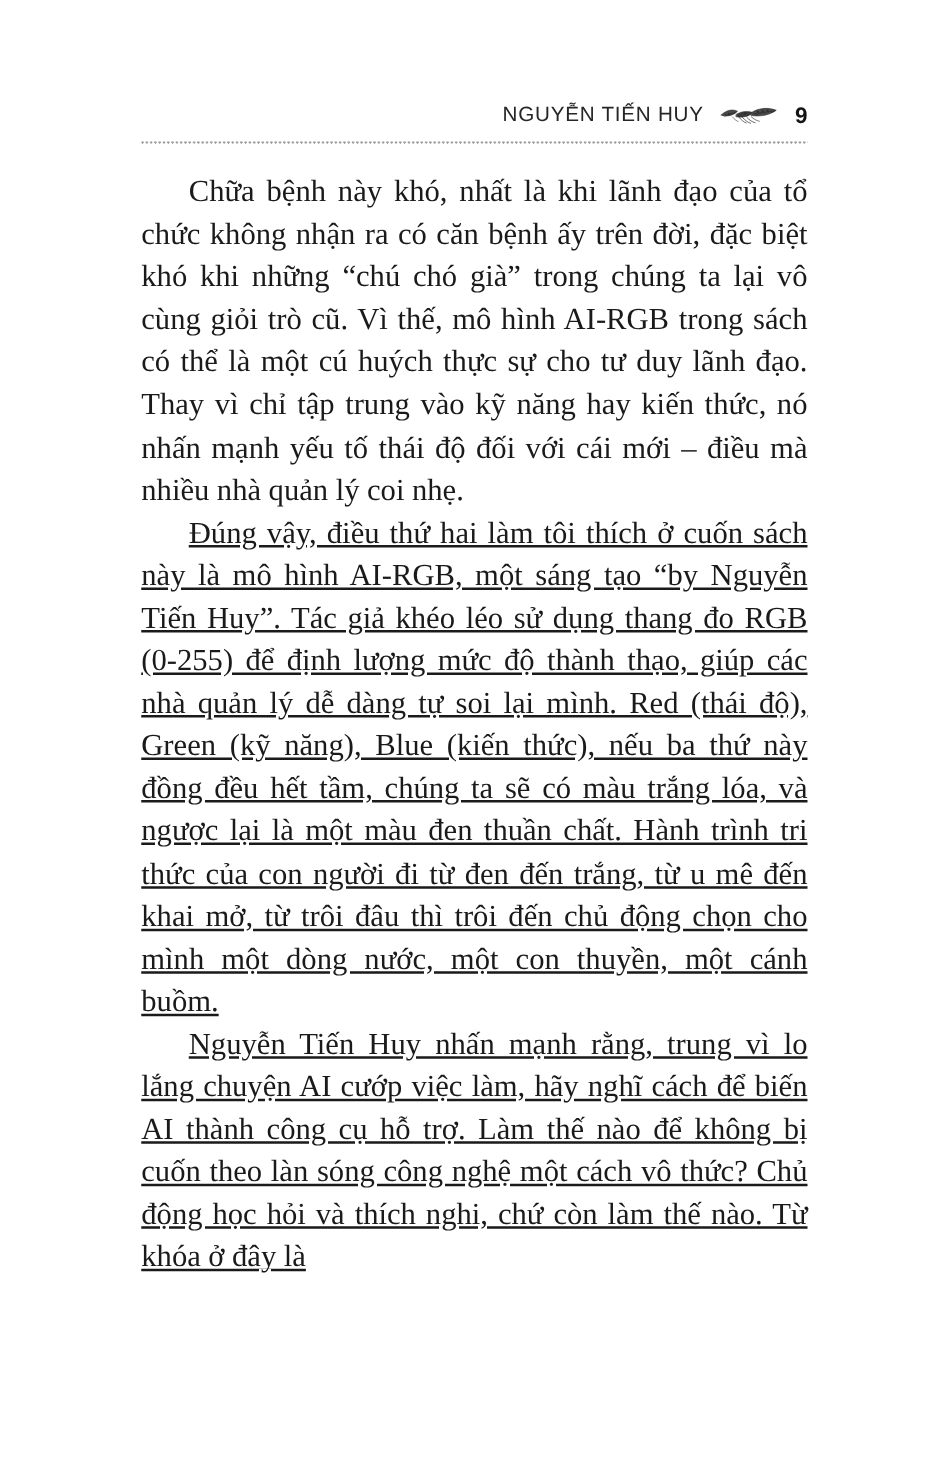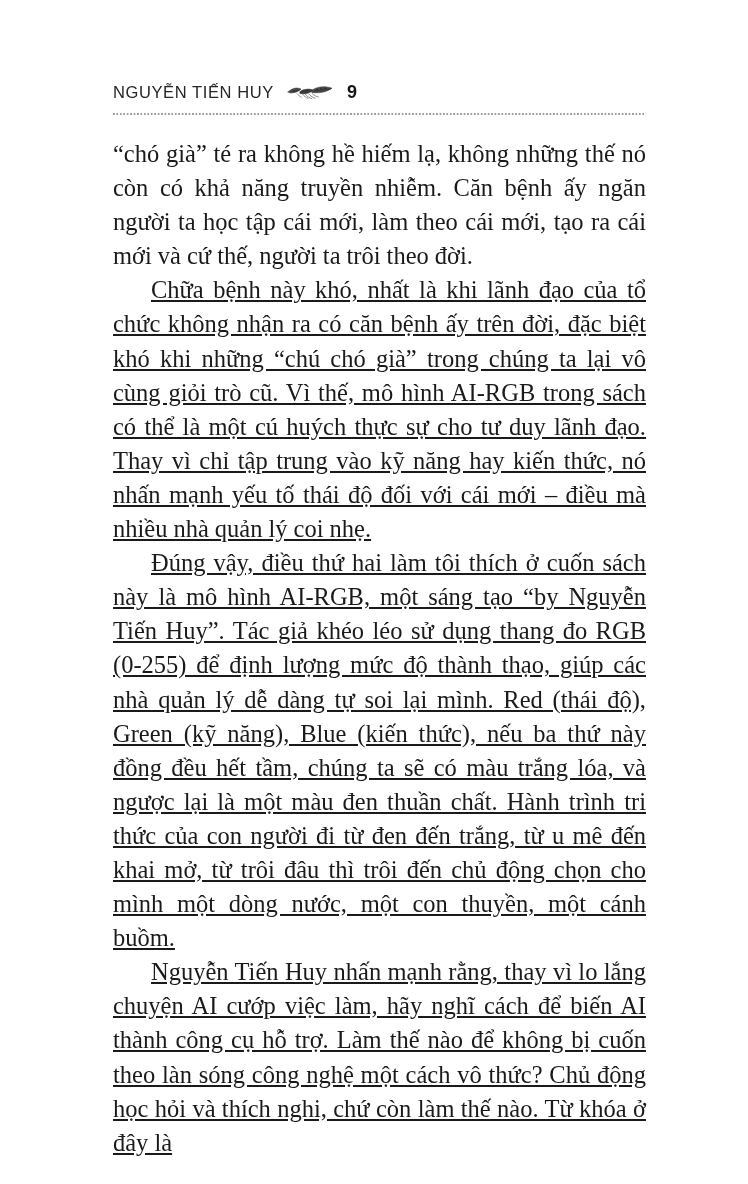--- a/index.html
+++ b/index.html
@@ -27,21 +27,21 @@
 
   
   .running-header {
     position: absolute;
     left: 113px;
     top: 78px;
     width: 533px;
     height: 28px;
     display: flex;
     align-items: center;
-    justify-content: flex-start;
+    justify-content: flex-end;
     gap: 0px;
   }
 
   .header-title {
     font-family: "Liberation Sans", "DejaVu Sans", sans-serif;
     font-size: 16.5px;
     font-weight: 400;
     letter-spacing: 0.6px;
     color: #262626;
     white-space: nowrap;
@@ -151,19 +151,18 @@
         </g>
       </svg>
     </span>
 
     <span class="header-pagenum">9</span>
   </div>
 
   <div class="header-rule"></div>
 
   <div class="body-column">
-    <p class="para">“chó già” té ra không hề hiếm lạ, không những thế nó còn có khả năng truyền nhiễm. Căn bệnh ấy ngăn người ta học tập cái mới, làm theo cái mới, tạo ra cái mới và cứ thế, người ta trôi theo đời.</p>
     <p class="para indent">Chữa bệnh này khó, nhất là khi lãnh đạo của tổ chức không nhận ra có căn bệnh ấy trên đời, đặc biệt khó khi những “chú chó già” trong chúng ta lại vô cùng giỏi trò cũ. Vì thế, mô hình AI-RGB trong sách có thể là một cú huých thực sự cho tư duy lãnh đạo. Thay vì chỉ tập trung vào kỹ năng hay kiến thức, nó nhấn mạnh yếu tố thái độ đối với cái mới – điều mà nhiều nhà quản lý coi nhẹ.</p>
     <p class="para indent">Đúng vậy, điều thứ hai làm tôi thích ở cuốn sách này là mô hình AI-RGB, một sáng tạo “by Nguyễn Tiến Huy”. Tác giả khéo léo sử dụng thang đo RGB (0-255) để định lượng mức độ thành thạo, giúp các nhà quản lý dễ dàng tự soi lại mình. Red (thái độ), Green (kỹ năng), Blue (kiến thức), nếu ba thứ này đồng đều hết tầm, chúng ta sẽ có màu trắng lóa, và ngược lại là một màu đen thuần chất. Hành trình tri thức của con người đi từ đen đến trắng, từ u mê đến khai mở, từ trôi đâu thì trôi đến chủ động chọn cho mình một dòng nước, một con thuyền, một cánh buồm.</p>
-    <p class="para indent">Nguyễn Tiến Huy nhấn mạnh rằng, thay vì lo lắng chuyện AI cướp việc làm, hãy nghĩ cách để biến AI thành công cụ hỗ trợ. Làm thế nào để không bị cuốn theo làn sóng công nghệ một cách vô thức? Chủ động học hỏi và thích nghi, chứ còn làm thế nào. Từ khóa ở đây là</p>
+    <p class="para indent">Nguyễn Tiến Huy nhấn mạnh rằng, trung vì lo lắng chuyện AI cướp việc làm, hãy nghĩ cách để biến AI thành công cụ hỗ trợ. Làm thế nào để không bị cuốn theo làn sóng công nghệ một cách vô thức? Chủ động học hỏi và thích nghi, chứ còn làm thế nào. Từ khóa ở đây là</p>
   </div>
 
 </div>
 
 </body></html>

